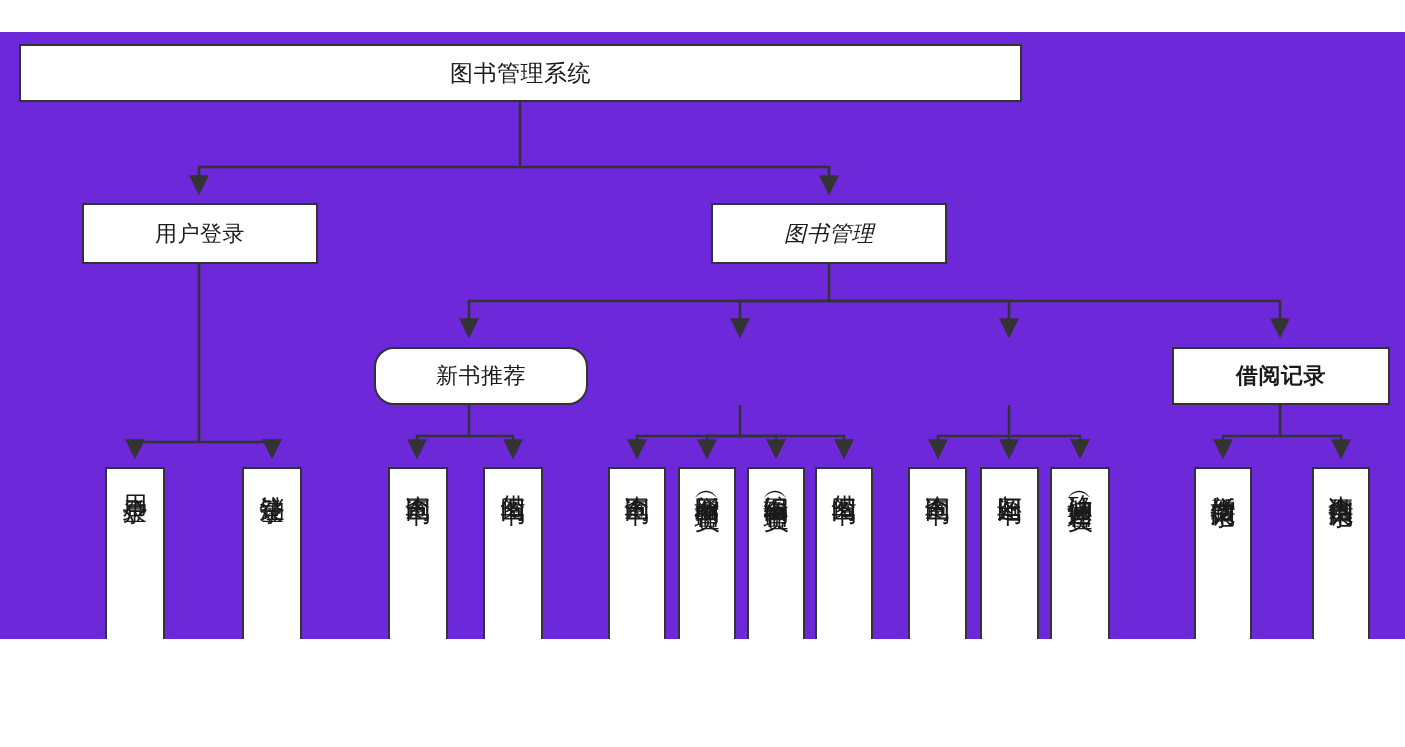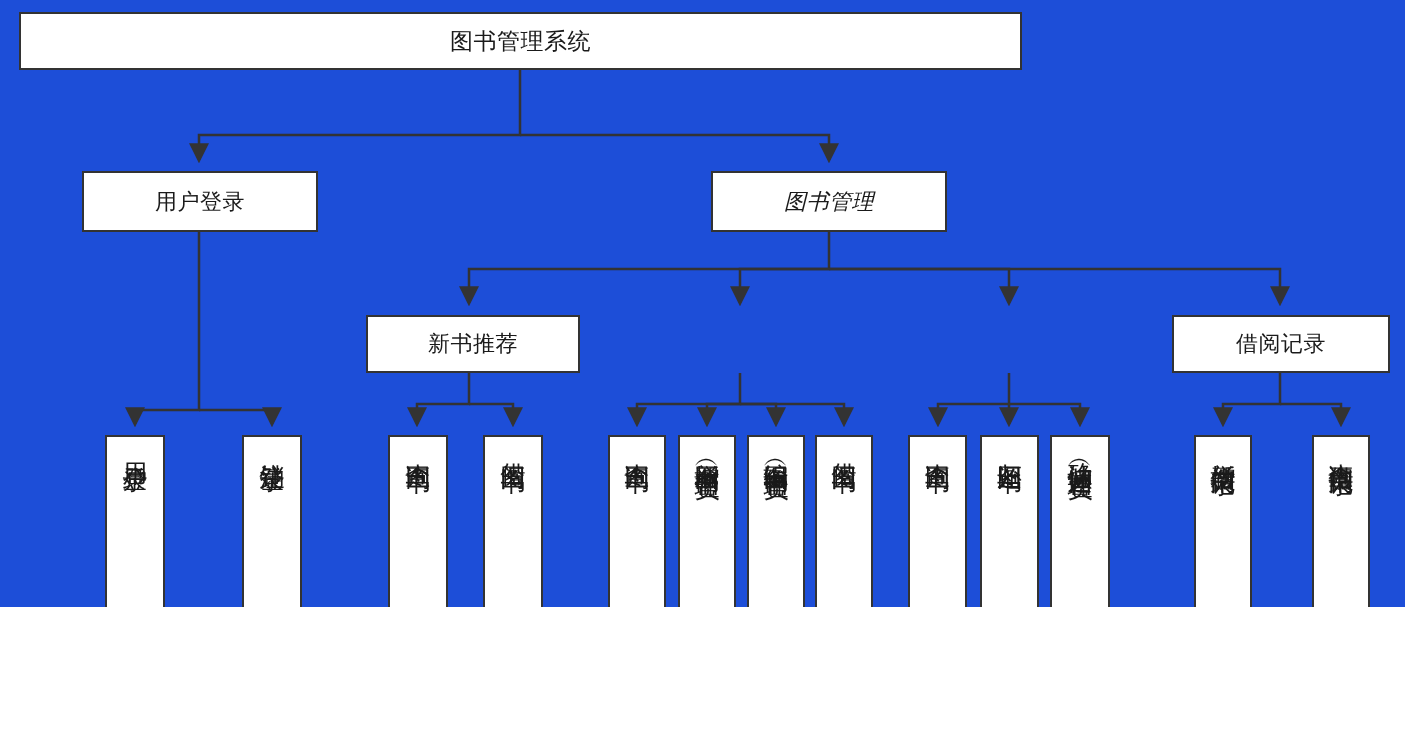--- a/index.html
+++ b/index.html
@@ -7,22 +7,23 @@
     padding: 0;
     background: #ffffff;
   }
   body {
     font-family: "DejaVu Sans", "Liberation Sans", sans-serif;
   }
   #canvas {
     position: relative;
     width: 1405px;
     height: 607px;
-    background: #1d4ed8;
+    background: #6d28d9;
     overflow: hidden;
+    margin-top: 32px;
   }
   svg#wires {
     position: absolute;
     left: 0;
     top: 0;
     width: 1405px;
     height: 747px;
     pointer-events: none;
   }
   .node {
@@ -113,24 +114,24 @@
     <span class="lbl">图书管理系统</span>
   </div>
 
   <div class="node horiz" style="left:82px; top:171px; width:236px; height:61px;">
     <span class="lbl">用户登录</span>
   </div>
   <div class="node horiz" style="left:711px; top:171px; width:236px; height:61px;font-style:italic;">
     <span class="lbl">图书管理</span>
   </div>
 
-  <div class="node horiz" style="left:366px; top:315px; width:214px; height:58px;">
+  <div class="node horiz" style="left:374px; top:315px; width:214px; height:58px;border-radius:20px;">
     <span class="lbl">新书推荐</span>
   </div>
-  <div class="node horiz" style="left:1172px; top:315px; width:218px; height:58px;">
+  <div class="node horiz" style="left:1172px; top:315px; width:218px; height:58px;font-weight:bold;">
     <span class="lbl">借阅记录</span>
   </div>
 
   <div class="node vert" style="left:105px; top:435px; width:60px; height:299px;">
     <span class="lbl">用户登录</span>
   </div>
   <div class="node vert" style="left:242px; top:435px; width:60px; height:299px;">
     <span class="lbl">注销登录</span>
   </div>
 

